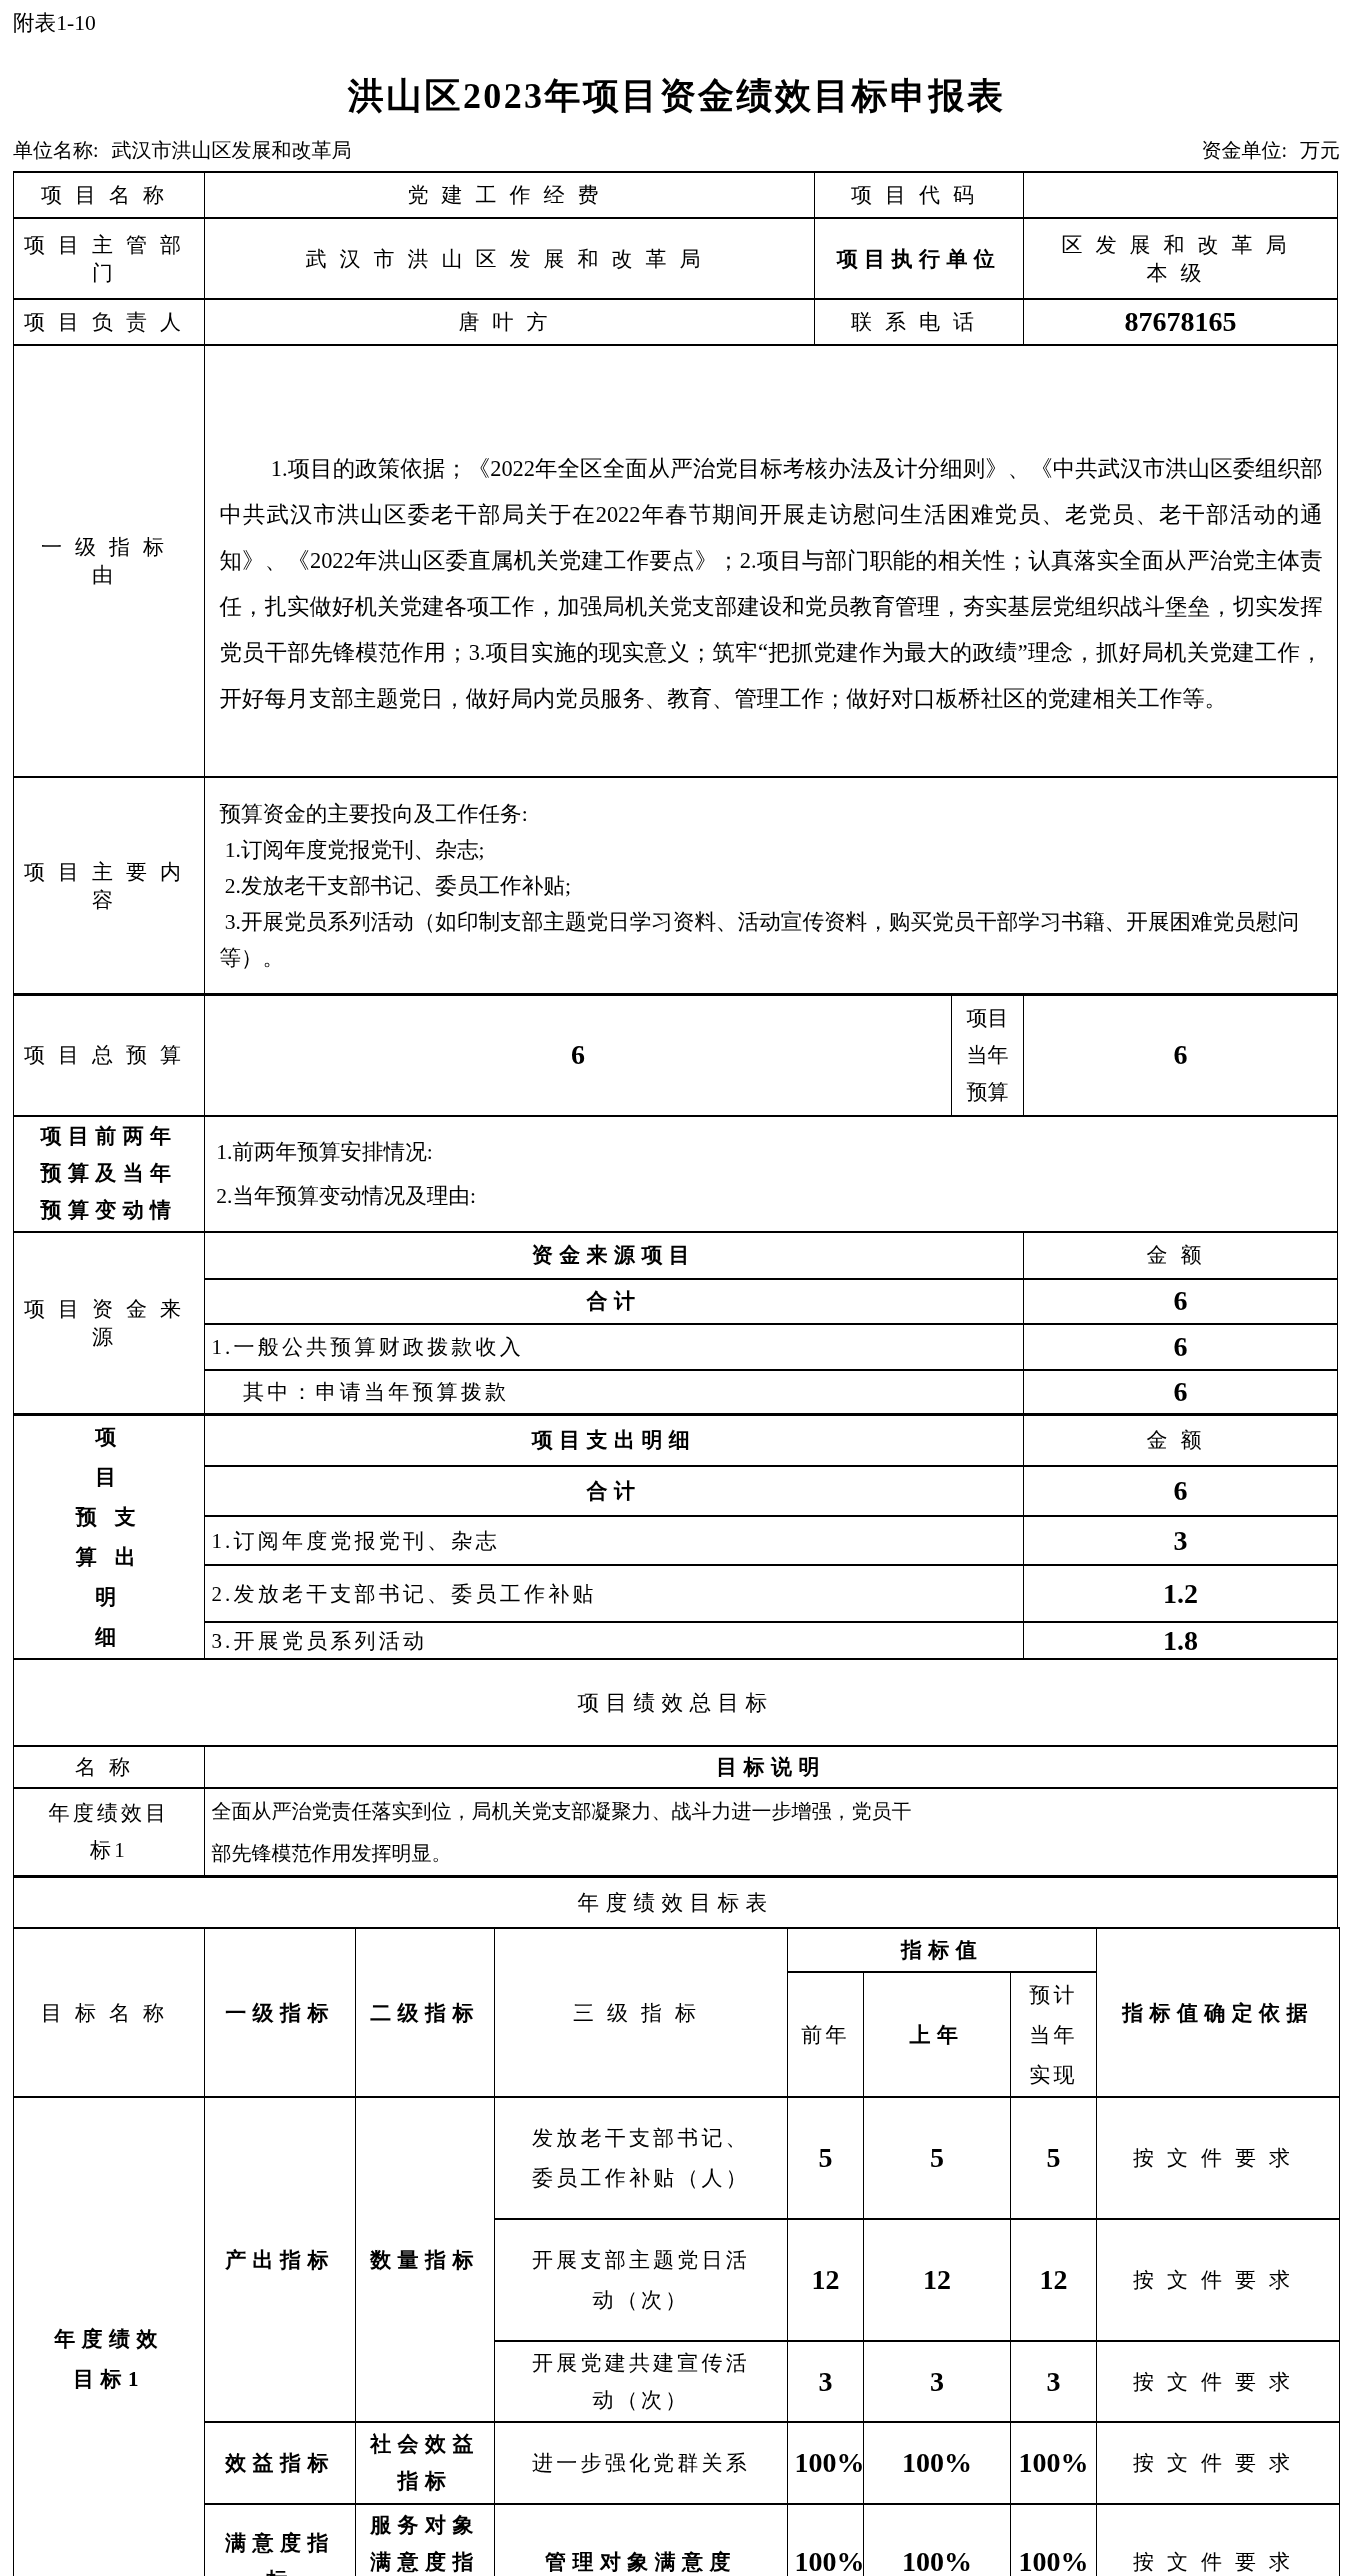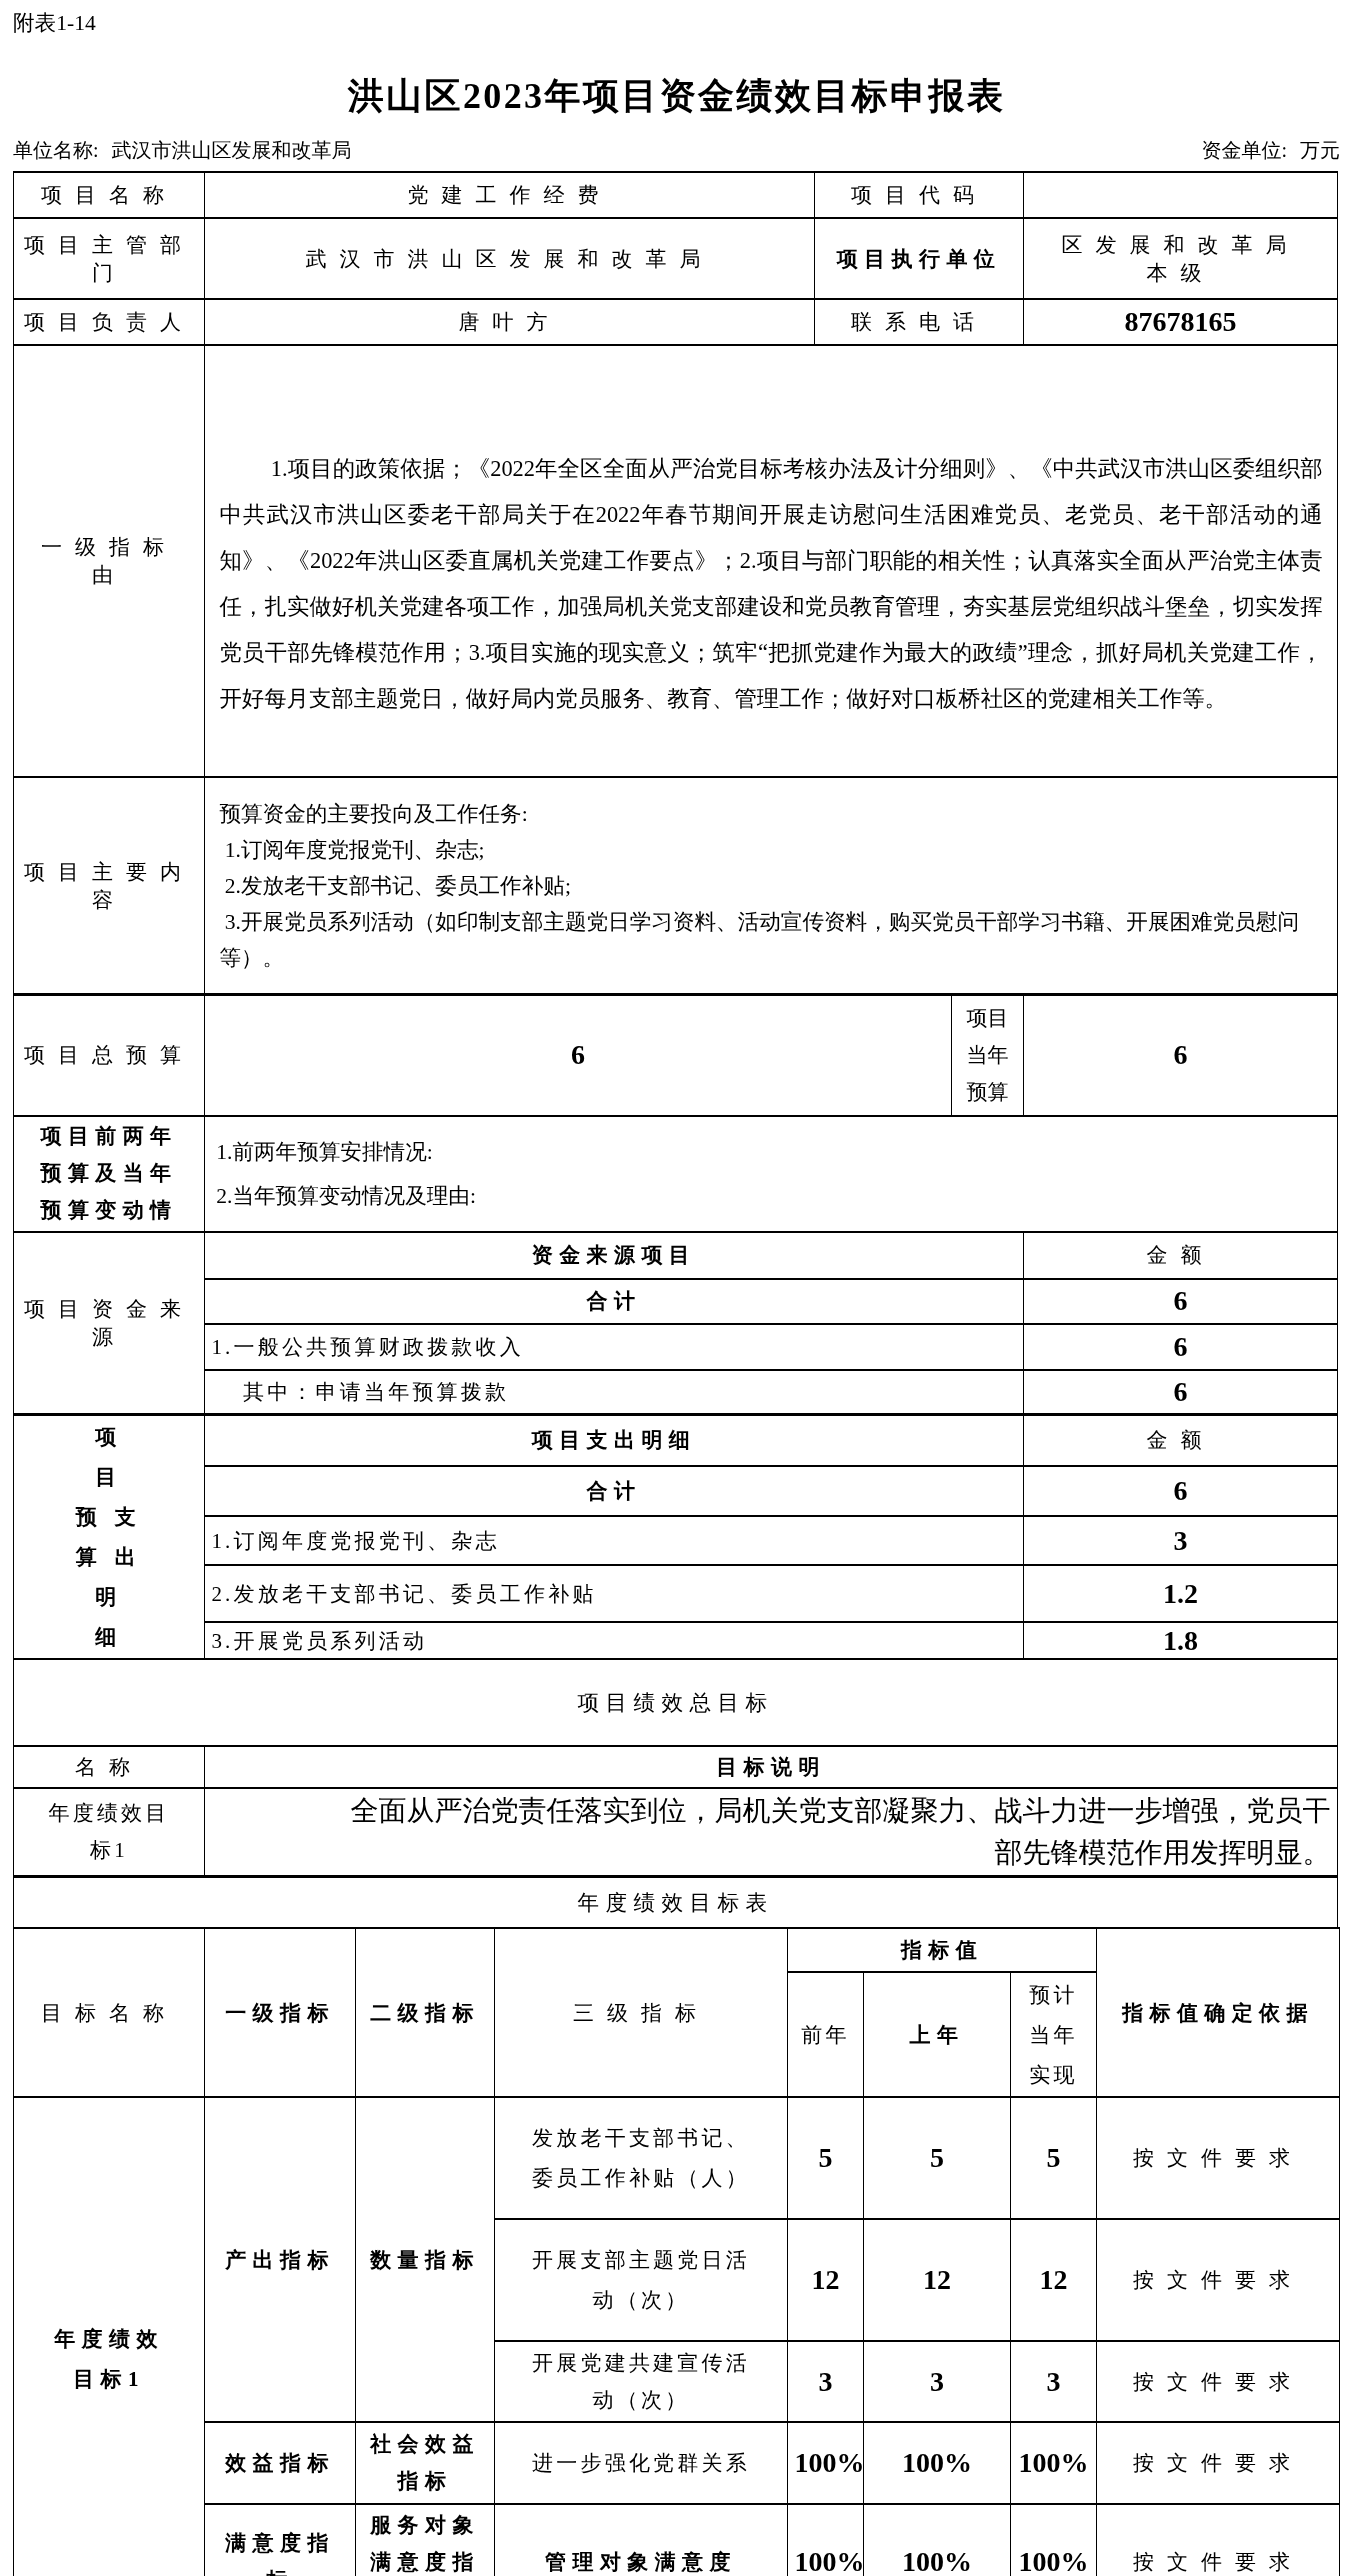--- a/index.html
+++ b/index.html
@@ -52,30 +52,30 @@
   .lines50{line-height:40px;}
   .lines46{line-height:37px;}
   .num{letter-spacing:0;font-size:28px;font-weight:bold;}
   .indent{padding-left:38px;}
   .rel{position:relative;}
   .green-tri{
     position:absolute;top:0;left:0;width:0;height:0;
     border-top:13px solid #00a650;border-right:13px solid transparent;
   }
   .desc-center{
-    font-size:28px;line-height:42px;text-align:right;white-space:pre-wrap;
+    font-size:20px;line-height:42px;text-align:left;white-space:pre-wrap;
   }
   .section-title{font-size:21.6px;letter-spacing:6.4px;}
 </style>
 </head>
 <body>
 
 <div class="sheet">
 
-  <div class="tag">附表1-14</div>
+  <div class="tag">附表1-10</div>
   <div class="title">洪山区2023年项目资金绩效目标申报表</div>
 
   <div class="unitline">
     <div class="pair">
       <span class="lab">单位名称:</span>
       <span>武汉市洪山区发展和改革局</span>
     </div>
     <div class="pair">
       <span class="lab">资金单位:</span>
       <span>万元</span>

